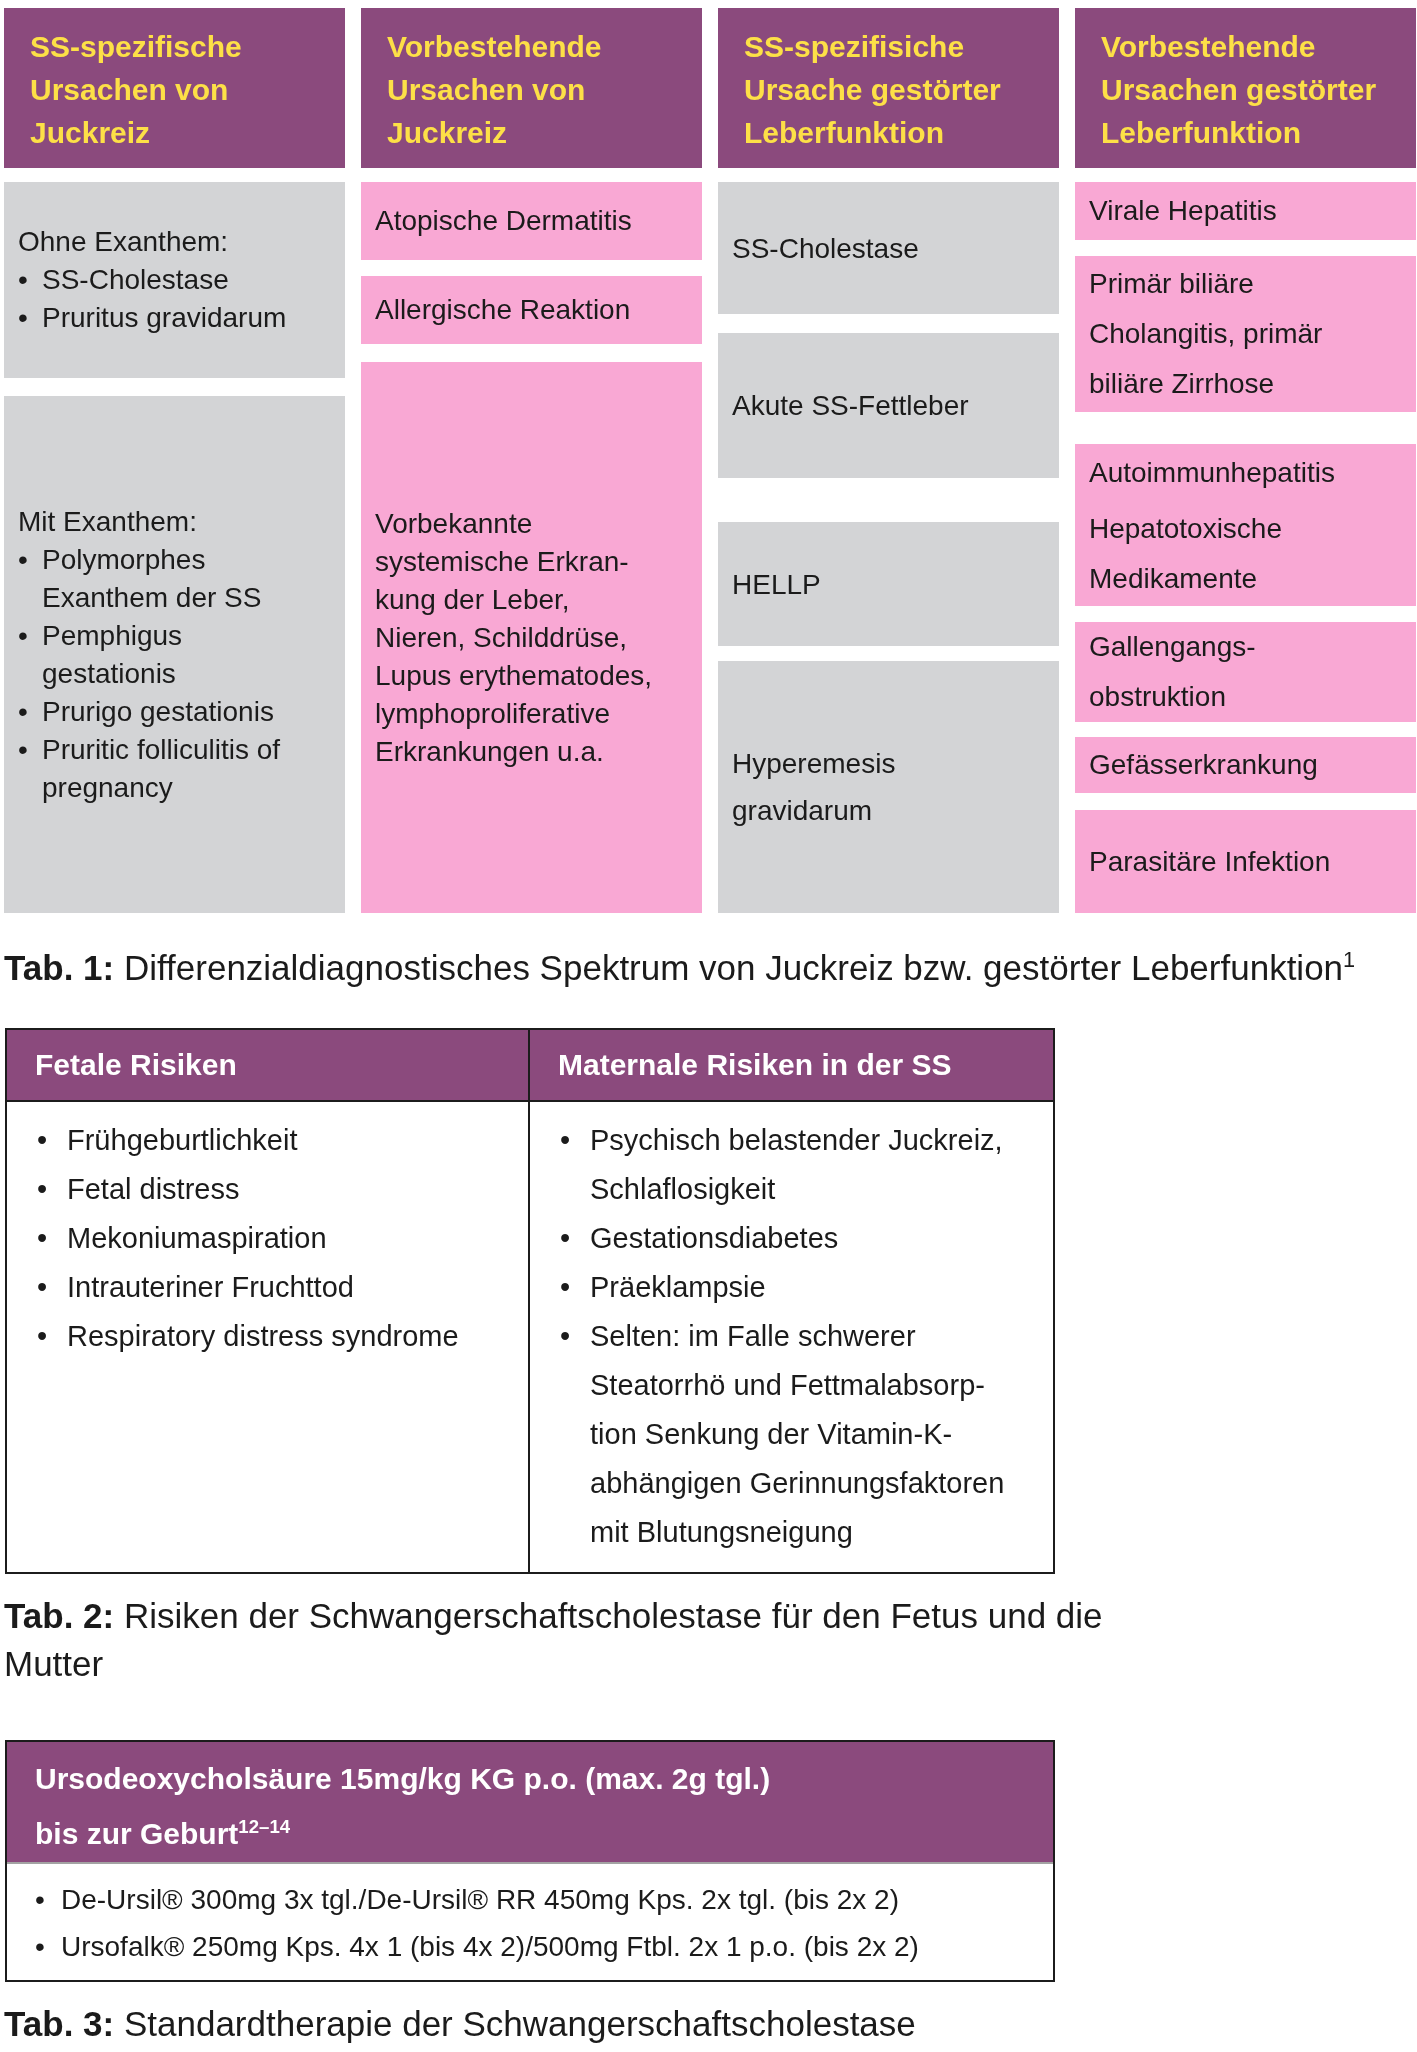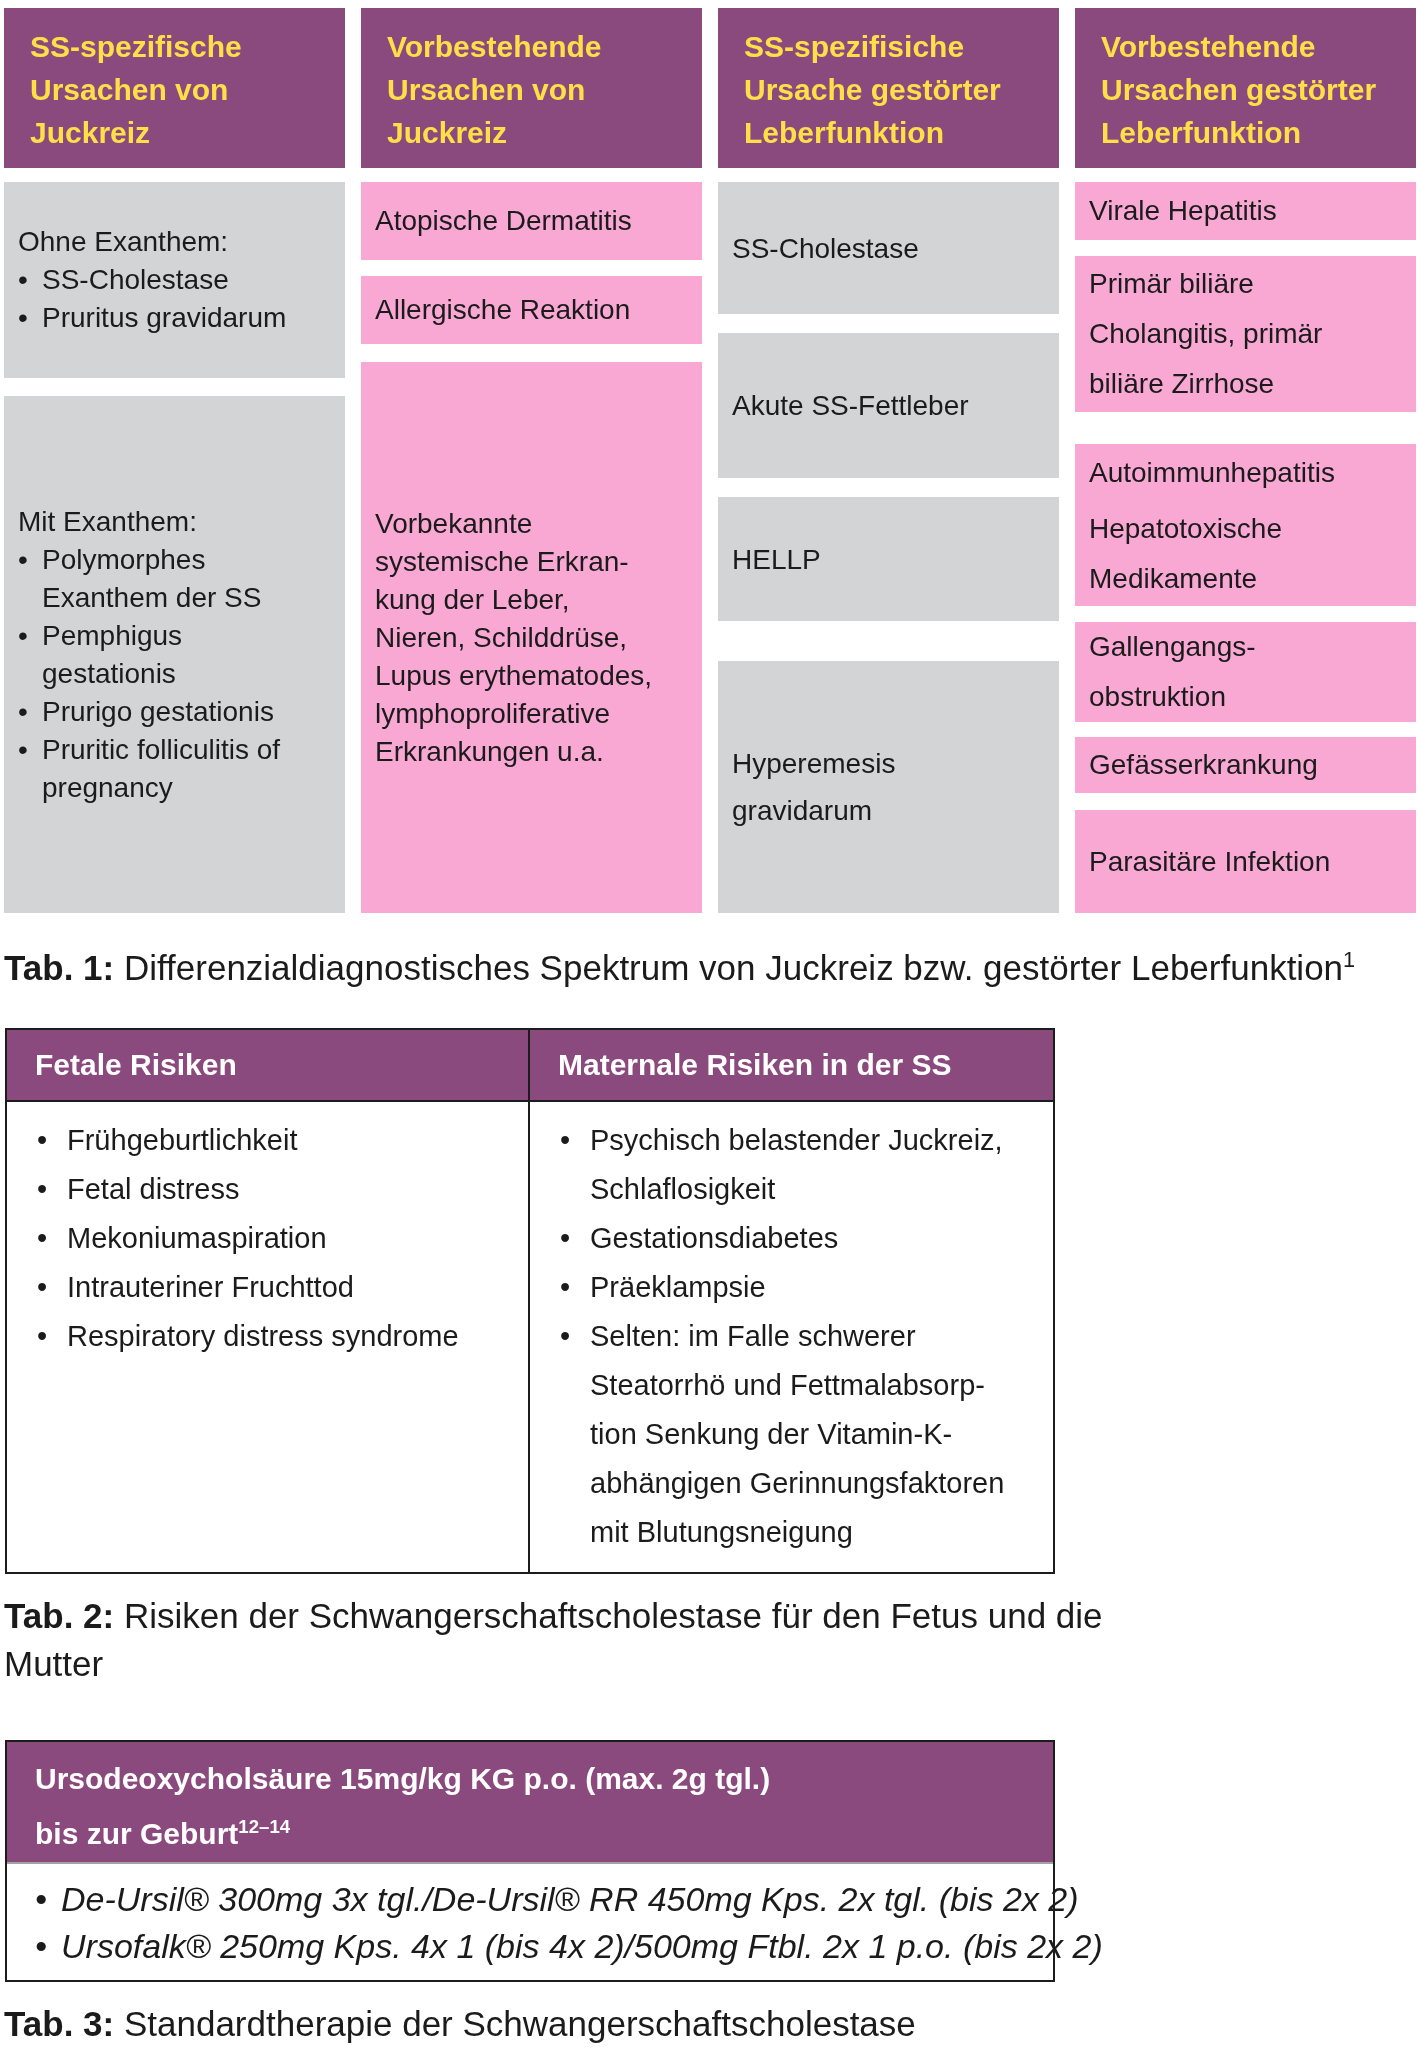--- a/index.html
+++ b/index.html
@@ -40,21 +40,21 @@
   .vline{border-right:2px solid #1c1c1c;}
   .t2c .li{line-height:49px;}
   .t2c .li::before{flex:0 0 30px;}
 
   
   #tab3{top:1740px;height:242px;display:flex;flex-direction:column;}
   .t3h{background:#8b4a7d;color:#fff;font-weight:bold;font-size:30px;line-height:48px;
        height:122px;box-sizing:border-box;padding:13px 0 0 28px;
        border-bottom:2px solid #a3a3a3;white-space:pre;}
   .t3h sup{font-size:0.62em;}
-  .t3b{flex:1;padding:12px 6px 0 28px;font-size:34px;box-sizing:border-box;font-style:italic;}
+  .t3b{flex:1;padding:12px 6px 0 28px;font-size:28px;box-sizing:border-box;}
   .t3b .li{line-height:47px;}
   .t3b .li::before{flex:0 0 26px;}
 </style>
 </head>
 <body>
 
 <div class="page">
 
   <div class="t1col" style="left:4px;">
     <div class="t1head">SS-spezifische
@@ -113,21 +113,21 @@
   <div class="t1col" style="left:718px;">
     <div class="t1head">SS-spezifisiche
 Ursache gestörter
 Leberfunktion</div>
     <div class="t1cell dark lh47" style="top:182px;height:132px;">
       <span class="txt">SS-Cholestase</span>
     </div>
     <div class="t1cell dark lh47" style="top:333px;height:145px;">
       <span class="txt">Akute SS-Fettleber</span>
     </div>
-    <div class="t1cell dark lh47" style="top:497px;height:124px;">
+    <div class="t1cell dark lh47" style="top:522px;height:124px;">
       <span class="txt">HELLP</span>
     </div>
     <div class="t1cell dark lh47" style="top:661px;height:252px;">
       <span class="txt">Hyperemesis
 gravidarum</span>
     </div>
   </div>
 
   <div class="t1col" style="left:1075px;">
     <div class="t1head">Vorbestehende

